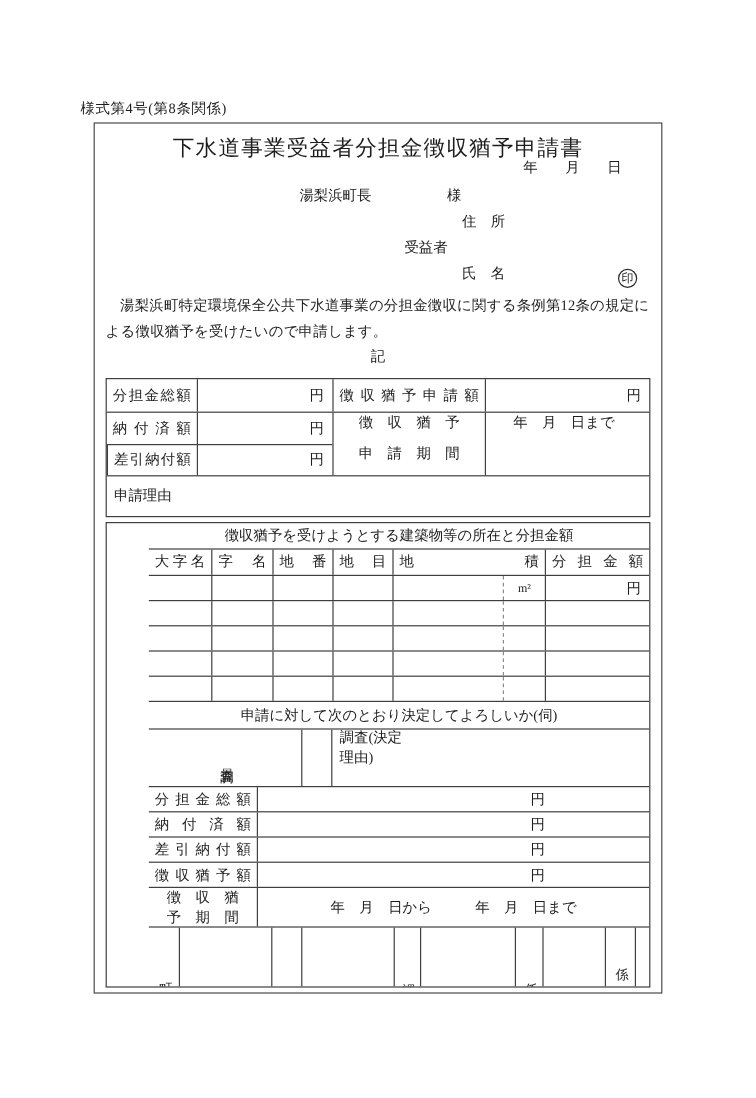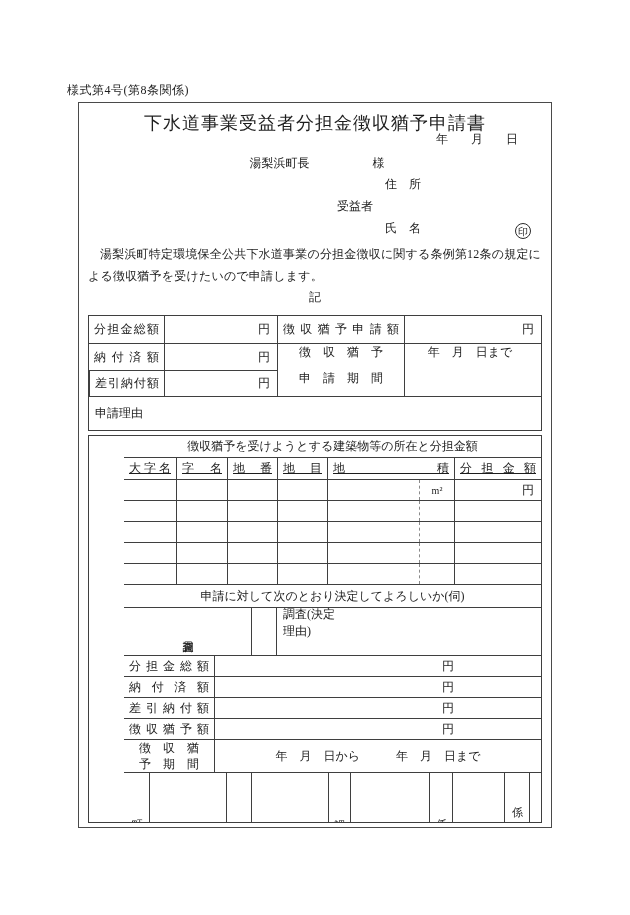--- a/index.html
+++ b/index.html
@@ -125,21 +125,21 @@
   </div>
 
   <div class="ftable ftable2">
 
     <div class="row" style="grid-template-columns:1fr; height:21px;">
       <div>
           <span class="ctr">徴収猶予を受けようとする建築物等の所在と分担金額</span>
         </div>
     </div>
 
-    <div class="row" style="grid-template-columns:52px 51px 50px 50px 127px 1fr; height:22px;text-decoration:underline;">
+    <div class="row" style="grid-template-columns:52px 51px 50px 50px 127px 1fr; height:22px;">
       <div>
           <span class="jst">大字名</span>
         </div>
       <div>
           <span class="jst">字 名</span>
         </div>
       <div>
           <span class="jst">地 番</span>
         </div>
       <div>

